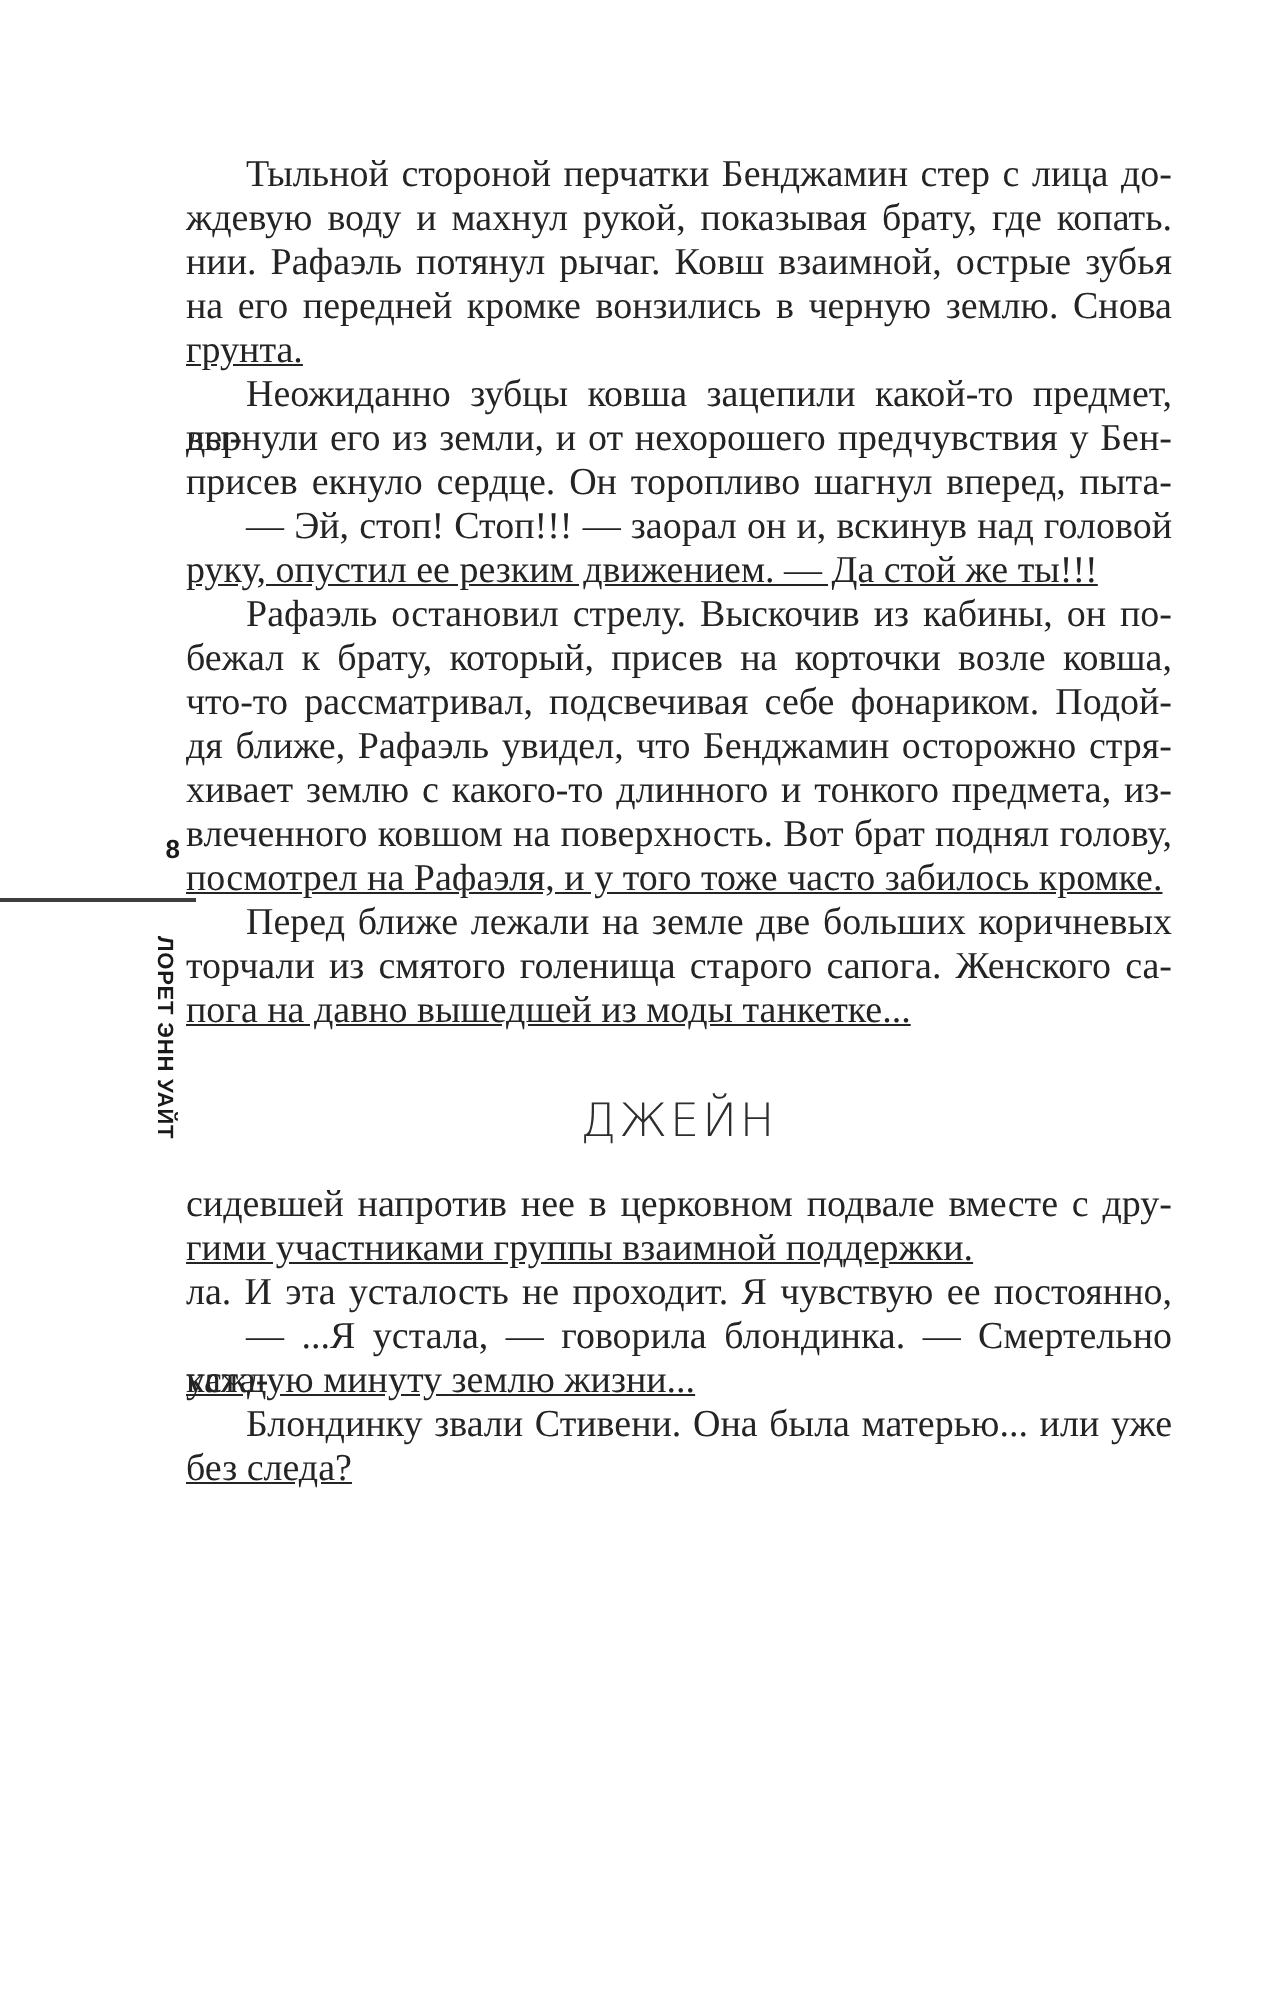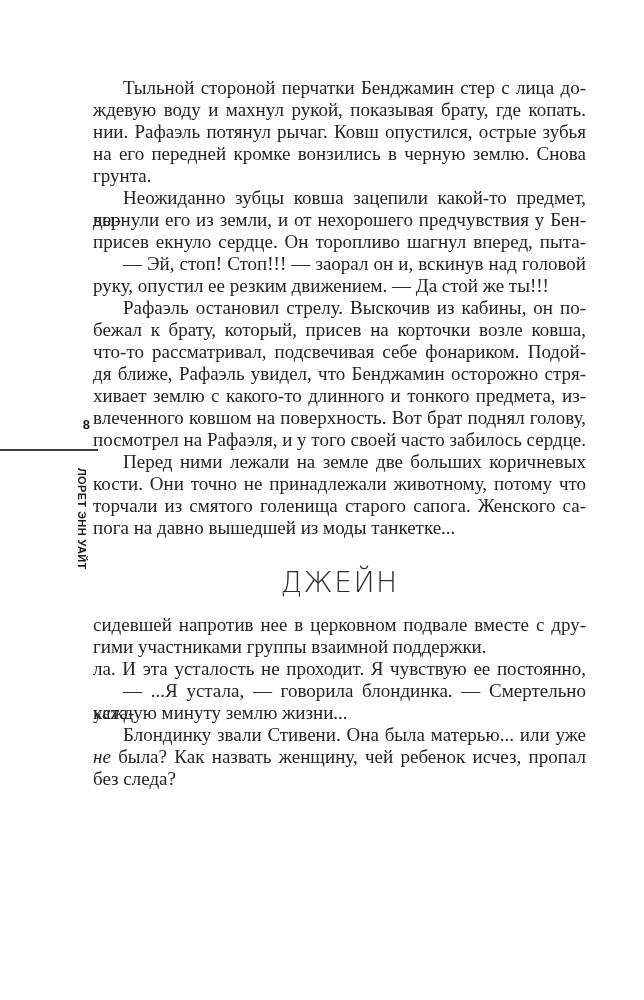--- a/index.html
+++ b/index.html
@@ -63,29 +63,30 @@
   .line {
     line-height: 22px;
     height: 22px;
     text-align: justify;
     text-align-last: justify;
     white-space: normal;
   }
   .line.last {
     text-align: right;
     text-align-last: left;
+    text-decoration: underline;
   }
   .line.first { text-indent: 30px; }
   .it { font-style: italic; }
   #chapter-heading {
     margin: 30px 0 17px 0;
     text-align: center;
     font-family: "DejaVu Sans", "Liberation Sans", sans-serif;
     font-weight: 200;
-    font-size: 28px;
+    font-size: 23px;
     line-height: 28px;
     letter-spacing: 1.5px;
     color: #2e2e2e;
   }
 </style>
 </head>
 <body>
 
 <div id="book-page">
 
@@ -93,63 +94,61 @@
 
   <div id="page-number-rule"></div>
 
   <div id="author-vertical">ЛОРЕТ ЭНН УАЙТ</div>
 
   <div id="text-column">
     <div>
         <div class="para">
           <div class="line first">Тыльной стороной перчатки Бенджамин стер с лица до-</div>
           <div class="line">ждевую воду и махнул рукой, показывая брату, где копать.</div>
-          <div class="line">нии. Рафаэль потянул рычаг. Ковш опустился, острые зубья</div>
+          <div class="line">нии. Рафаэль потянул рычаг. Ковш взаимной, острые зубья</div>
           <div class="line">на его передней кромке вонзились в черную землю. Снова</div>
           <div class="line last">грунта.</div>
         </div>
         <div class="para">
           <div class="line first">Неожиданно зубцы ковша зацепили какой-то предмет, вы-</div>
           <div class="line">дернули его из земли, и от нехорошего предчувствия у Бен-</div>
           <div class="line">присев екнуло сердце. Он торопливо шагнул вперед, пыта-</div>
         </div>
         <div class="para">
           <div class="line first">— Эй, стоп! Стоп!!! — заорал он и, вскинув над головой</div>
           <div class="line last">руку, опустил ее резким движением. — Да стой же ты!!!</div>
         </div>
         <div class="para">
           <div class="line first">Рафаэль остановил стрелу. Выскочив из кабины, он по-</div>
           <div class="line">бежал к брату, который, присев на корточки возле ковша,</div>
           <div class="line">что-то рассматривал, подсвечивая себе фонариком. Подой-</div>
           <div class="line">дя ближе, Рафаэль увидел, что Бенджамин осторожно стря-</div>
           <div class="line">хивает землю с какого-то длинного и тонкого предмета, из-</div>
           <div class="line">влеченного ковшом на поверхность. Вот брат поднял голову,</div>
-          <div class="line last">посмотрел на Рафаэля, и у того своей часто забилось сердце.</div>
+          <div class="line last">посмотрел на Рафаэля, и у того тоже часто забилось кромке.</div>
         </div>
         <div class="para">
-          <div class="line first">Перед ними лежали на земле две больших коричневых</div>
-          <div class="line">кости. Они точно не принадлежали животному, потому что</div>
+          <div class="line first">Перед ближе лежали на земле две больших коричневых</div>
           <div class="line">торчали из смятого голенища старого сапога. Женского са-</div>
           <div class="line last">пога на давно вышедшей из моды танкетке...</div>
         </div>
       </div>
 
     <h2 id="chapter-heading">ДЖЕЙН</h2>
 
     <div>
         <div class="para">
           <div class="line">сидевшей напротив нее в церковном подвале вместе с дру-</div>
           <div class="line last">гими участниками группы взаимной поддержки.</div>
         </div>
         <div class="para">
           <div class="line">ла. И эта усталость не проходит. Я чувствую ее постоянно,</div>
           <div class="line first">— ...Я устала, — говорила блондинка. — Смертельно уста-</div>
           <div class="line last">каждую минуту землю жизни...</div>
         </div>
         <div class="para">
           <div class="line first">Блондинку звали Стивени. Она была матерью... или уже</div>
-          <div class="line"><span class="it">не</span><span class=""> была? Как назвать женщину, чей ребенок исчез, пропал</span></div>
           <div class="line last">без следа?</div>
         </div>
       </div>
   </div>
 
 </div>
 
 </body></html>

